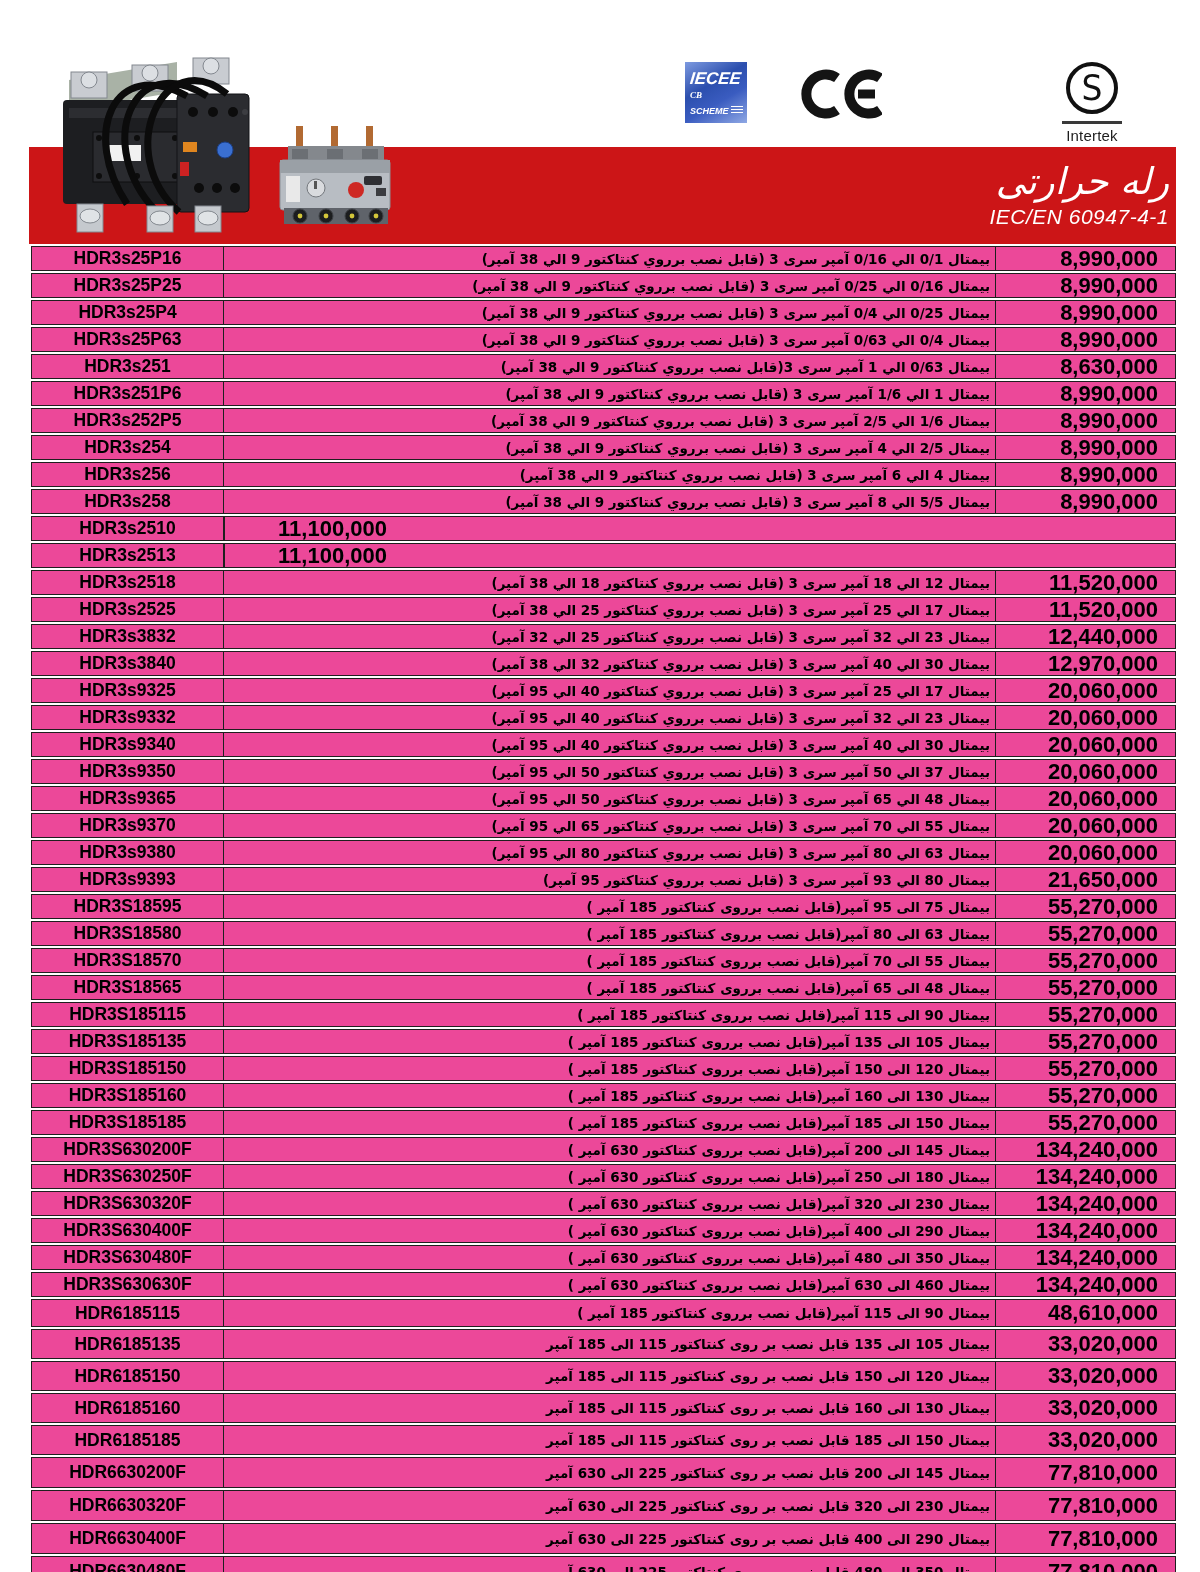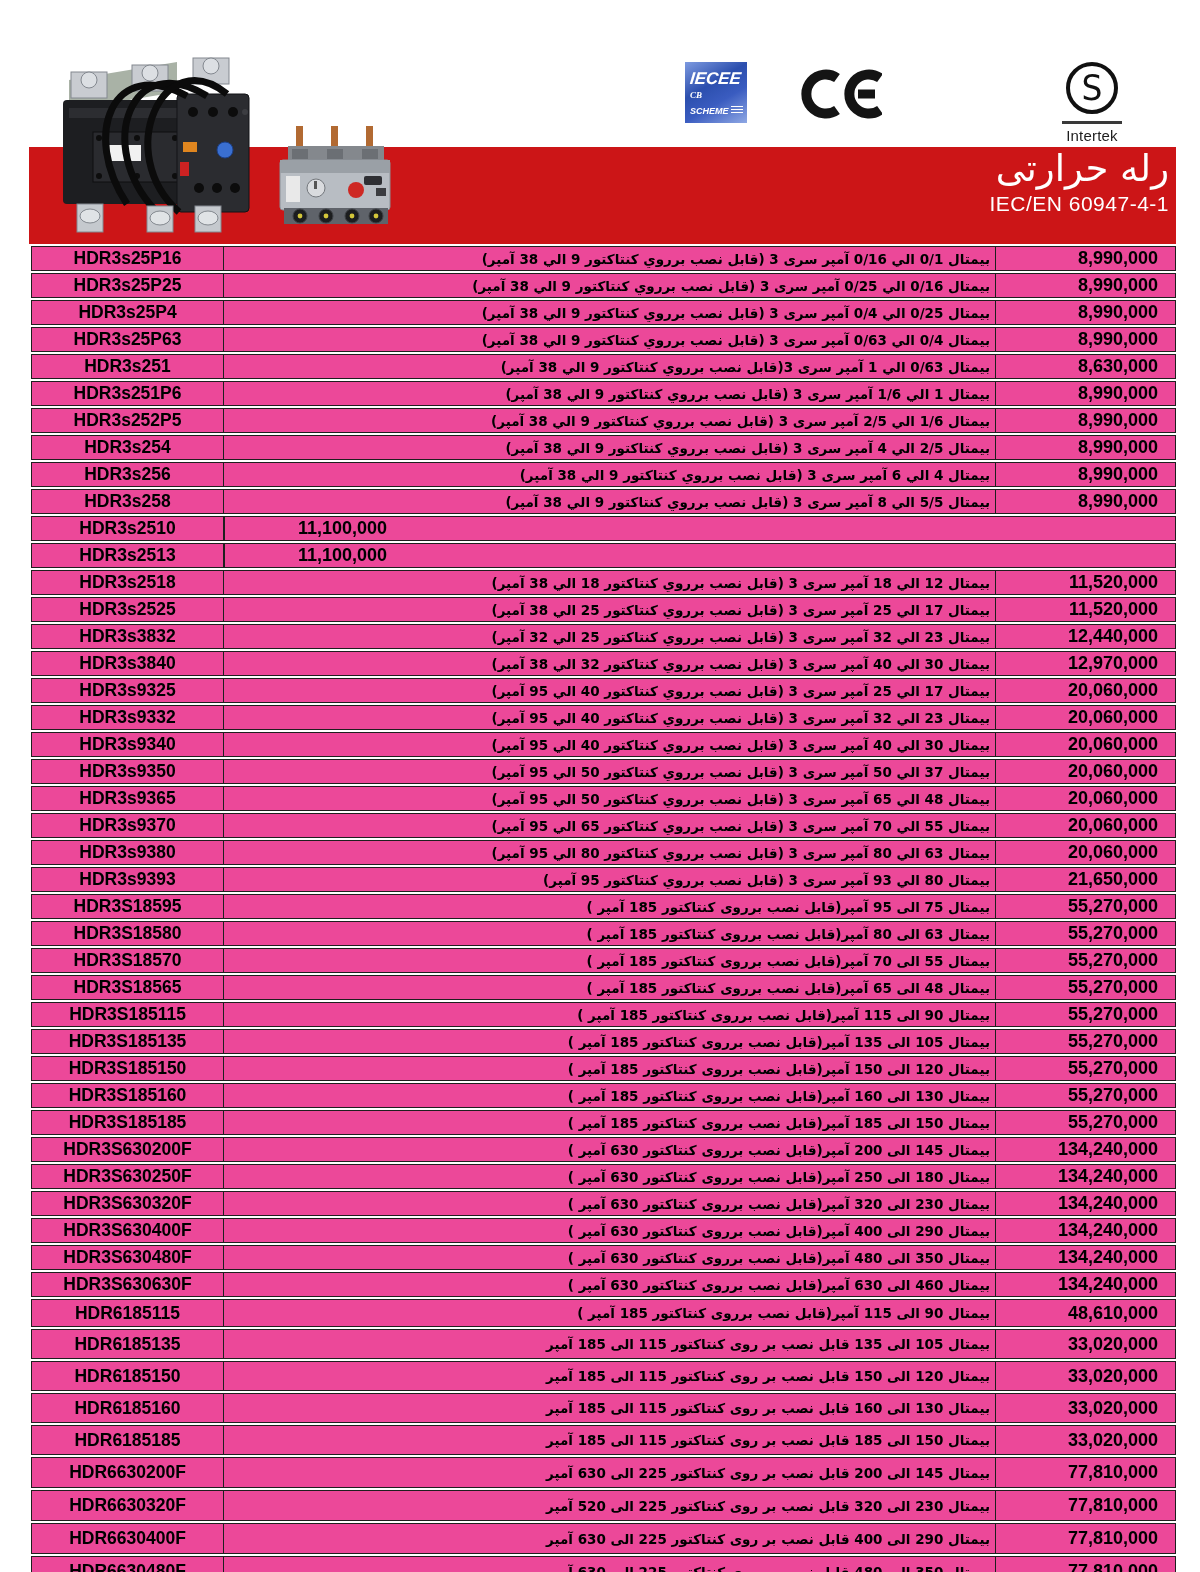--- a/index.html
+++ b/index.html
@@ -3,22 +3,22 @@
 <meta charset="utf-8">
 <style>
   html,body{margin:0;padding:0;}
   body{
     width:1200px;height:1572px;position:relative;background:#fff;
     font-family:"Liberation Sans",sans-serif;overflow:hidden;
   }
   
   .redbar{
     position:absolute;left:29px;top:147px;width:1147px;height:97px;
-    display:flex;flex-direction:column;align-items:flex-end;justify-content:flex-start;
-    padding:0 7px 2px 0;box-sizing:border-box;
+    display:flex;flex-direction:column;align-items:flex-end;justify-content:center;
+    padding:0 7px 2px 0;box-sizing:border-box;font-style:italic;
   }
   .redbar .title{
     font-family:"DejaVu Sans",sans-serif;font-size:37px;line-height:44px;color:#fff;
     direction:rtl;
   }
   .redbar .standard{
     font-size:21px;line-height:25px;color:#fff;letter-spacing:0.5px;
   }
   
   .iecee{
@@ -55,21 +55,21 @@
     width:192px;justify-content:center;border-right:1px solid #1f1f1f;
     font-size:17.5px;font-weight:bold;
   }
   .cell.desc{
     flex:1;direction:rtl;justify-content:flex-start;text-align:right;
     padding:0 5px;font-family:"DejaVu Sans",sans-serif;font-size:13.5px;font-weight:bold;
     white-space:nowrap;overflow:hidden;
   }
   .cell.price{
     width:180px;justify-content:flex-end;border-left:1px solid #1f1f1f;
-    padding-right:17px;font-size:18px;font-weight:bold;
+    padding-right:17px;font-size:22px;font-weight:bold;
   }
 </style>
 </head>
 <body>
 
 <div class="redbar" style="background:#cc1517;">
   <div class="title">رله حرارتى</div>
   <div class="standard">IEC/EN 60947-4-1</div>
 </div>
 
@@ -435,21 +435,21 @@
   </div>
 
   <div class="row h29">
     <div class="cell model">HDR6630200F</div>
     <div class="cell desc" dir="rtl">بيمتال 145 الى 200 قابل نصب بر روى كنتاكتور 225 الى 630 آمپر</div>
     <div class="cell price">77,810,000</div>
   </div>
 
   <div class="row h29">
     <div class="cell model">HDR6630320F</div>
-    <div class="cell desc" dir="rtl">بيمتال 230 الى 320 قابل نصب بر روى كنتاكتور 225 الى 520 آمپر</div>
+    <div class="cell desc" dir="rtl">بيمتال 230 الى 320 قابل نصب بر روى كنتاكتور 225 الى 630 آمپر</div>
     <div class="cell price">77,810,000</div>
   </div>
 
   <div class="row h29">
     <div class="cell model">HDR6630400F</div>
     <div class="cell desc" dir="rtl">بيمتال 290 الى 400 قابل نصب بر روى كنتاكتور 225 الى 630 آمپر</div>
     <div class="cell price">77,810,000</div>
   </div>
 
   <div class="row h29">

